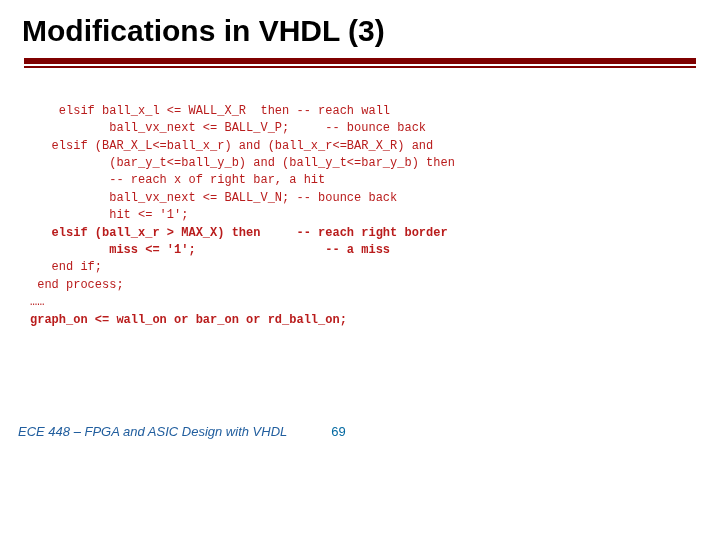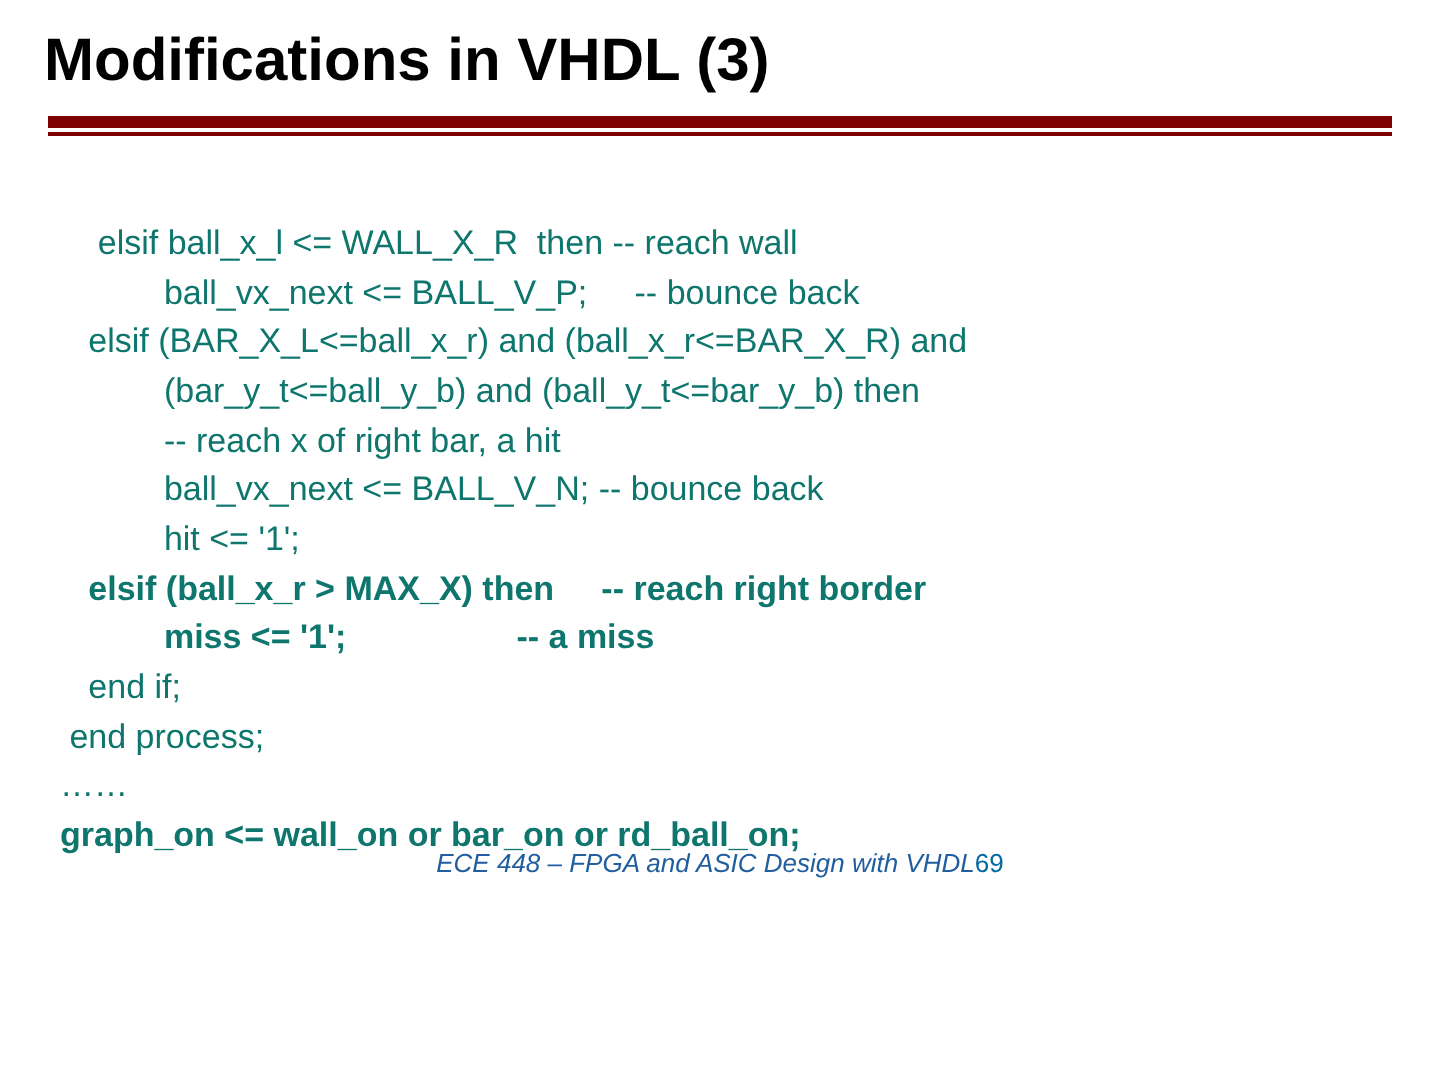--- a/index.html
+++ b/index.html
@@ -2,23 +2,23 @@
 <html><head>
 <meta charset="utf-8">
 <style>
   * { margin: 0; padding: 0; box-sizing: border-box; }
   html, body { width: 720px; height: 540px; background: #fff; font-family: Arial, Helvetica, sans-serif; }
   .slide { width: 720px; height: 451px; position: relative; padding: 12px 18px 0 18px; }
   .title { font-size: 30px; font-weight: bold; color: #000; margin-bottom: 8px; padding-left: 4px; line-height: 1.25; }
   .rule-wrap { margin: 0 6px 18px 6px; }
   .rule-thick { height: 6px; background: #7f0000; }
   .rule-thin { height: 2px; background: #7f0000; margin-top: 2px; }
-  .code-block { font-size: 17px; line-height: 1.45; color: #0f766e; white-space: pre; font-family: Liberation Sans, sans-serif; padding-left: 12px; }
+  .code-block { font-size: 12px; line-height: 1.45; color: #b91c1c; white-space: pre; font-family: Liberation Mono, monospace; padding-left: 12px; }
   .code-block .bold { font-weight: bold; }
-  .footer { position: absolute; bottom: 12px; left: 18px; right: 18px; display: flex; justify-content: center; align-items: baseline; font-size: 13px; color: #215e9e; font-style: italic; }
+  .footer { position: absolute; bottom: 12px; left: 18px; right: 18px; display: flex; justify-content: flex-start; align-items: baseline; font-size: 13px; color: #215e9e; font-style: italic; gap: 44px; }
   .footer .pagenum { color: #0369a1; font-style: normal; }
 </style>
 </head>
 <body>
 
 <div class="slide">
   <div class="title">Modifications in VHDL (3)</div>
   <div class="rule-wrap">
     <div class="rule-thick"></div>
     <div class="rule-thin"></div>

